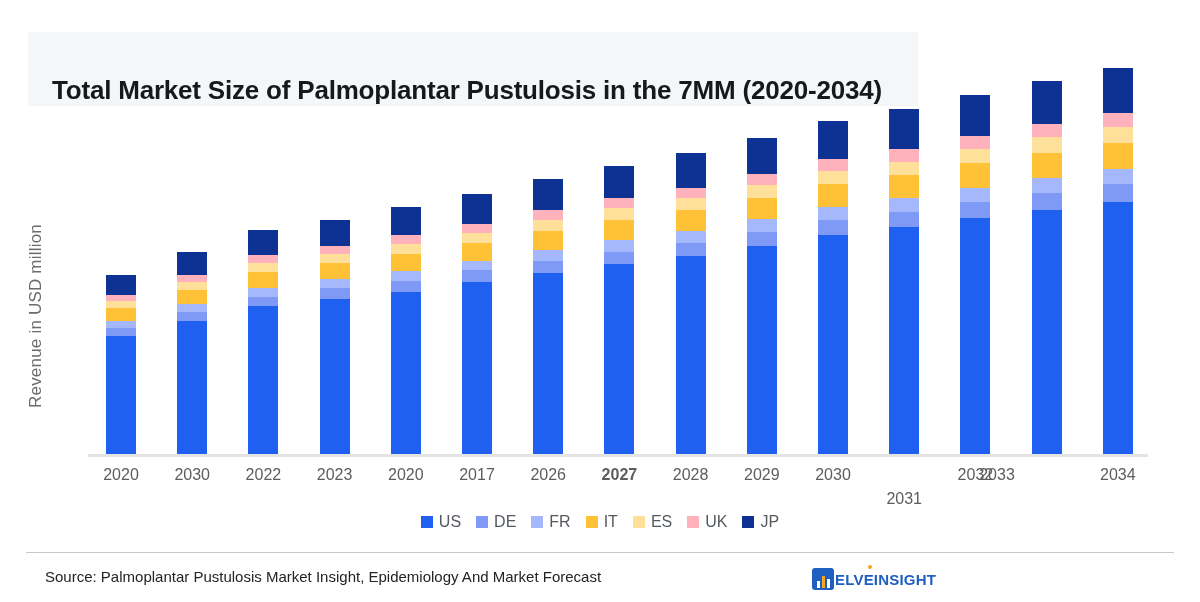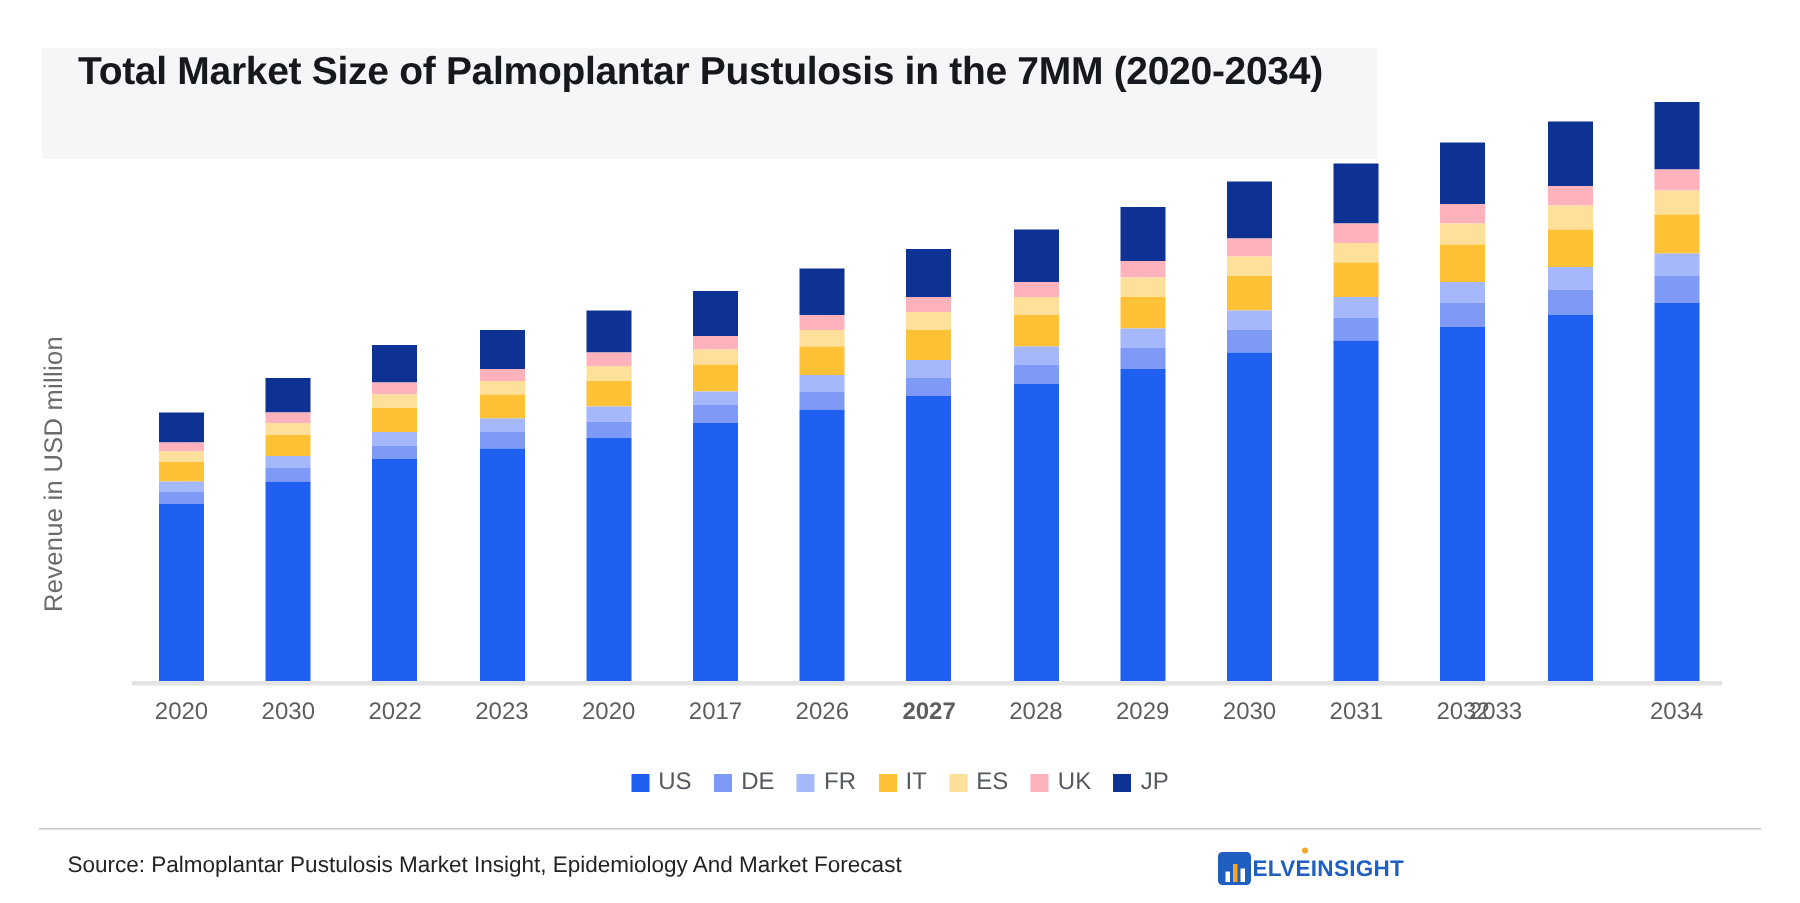--- a/index.html
+++ b/index.html
@@ -8,21 +8,21 @@
     background:#ffffff;
     font-family:"Liberation Sans", sans-serif;
     overflow:hidden;
     position:relative;
   }
   .page{position:absolute;inset:0;background:#fff;}
 
   
   .header-band{
     position:absolute;left:28px;top:32px;width:890px;height:74px;
-    background:#f5f6f7;display:flex;align-items:flex-start;
+    background:#f5f6f7;display:flex;align-items:flex-end;
   }
   .header-accent{
     position:absolute;left:28px;top:32px;width:7px;height:74px;
     background:#7b9be8;
   }
   .header-title{
     margin-left:24px;
     font-size:26px;font-weight:bold;color:#15181c;
     letter-spacing:-0.2px;white-space:nowrap;
     font-family:"Liberation Sans", sans-serif;
@@ -270,21 +270,21 @@
       <div class="xtick" style="left: 74.2px;">2030</div>
       <div class="xtick" style="left: 145.4px;">2022</div>
       <div class="xtick" style="left: 216.6px;">2023</div>
       <div class="xtick" style="left: 287.8px;">2020</div>
       <div class="xtick" style="left: 359px;">2017</div>
       <div class="xtick" style="left: 430.2px;">2026</div>
       <div class="xtick" style="left: 501.4px; font-weight: bold;">2027</div>
       <div class="xtick" style="left: 572.6px;">2028</div>
       <div class="xtick" style="left: 643.8px;">2029</div>
       <div class="xtick" style="left: 715px;">2030</div>
-      <div class="xtick" style="left: 786.2px;">2031</div>
+      <div class="xtick" style="left: 786.2px; margin-top: 24px;">2031</div>
       <div class="xtick" style="left: 857.4px;">2032</div>
       <div class="xtick" style="left: 879px;">2033</div>
       <div class="xtick" style="left: 999.8px;">2034</div>
     </div>
 
   <div class="legend" id="legend">
       <div class="legend-item">
         <span class="legend-swatch" style="background: rgb(32, 96, 240);"></span>
         <span class="legend-label">US</span>
       </div>

